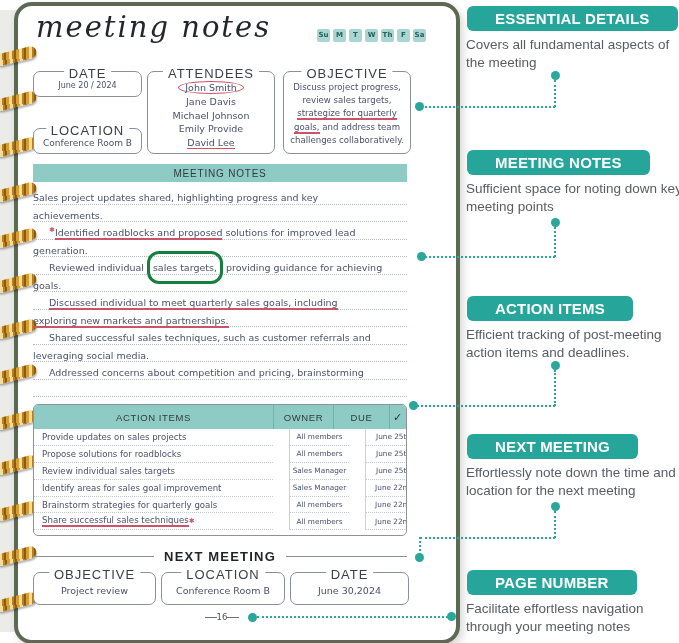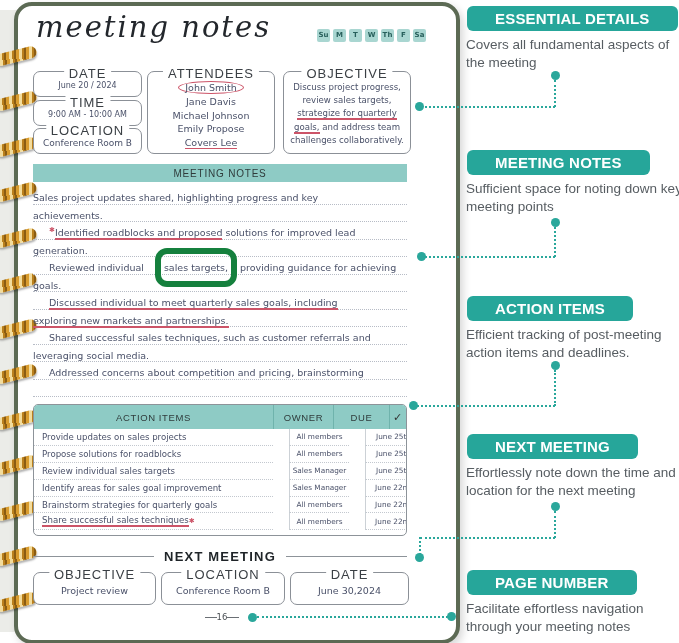--- a/index.html
+++ b/index.html
@@ -31,21 +31,21 @@
   .b-date{left:33px;top:71px;width:107px;height:24px;font-size:8px;}
   .b-time{left:33px;top:100px;width:107px;height:24px;font-size:8px;}
   .b-loc {left:33px;top:128px;width:107px;height:24px;font-size:9px;}
   .b-att {left:147px;top:71px;width:126px;height:81px;}
   .b-obj {left:283px;top:71px;width:126px;height:81px;}
   .att-list{padding-top:9px;text-align:center;font-size:9.5px;line-height:13.8px;}
   .circled{border:1.5px solid #cc5468;border-radius:50%;padding:0 6px;display:inline-block;line-height:11px;}
   .underlined{border-bottom:1.5px solid #cc5468;}
   .obj-text{padding:9px 5px 0;text-align:center;font-size:8.6px;line-height:13.2px;}
   .u-red{border-bottom:2px solid #cc5468;}
-  .o-yellow{border:6px solid #15803d;border-radius:12px;padding:8px 3px;margin-left:8px;}
+  .o-yellow{border:3px solid #15803d;border-radius:12px;padding:8px 3px;}
   .star{color:#cc5468;font-size:7px;vertical-align:super;}
   .red-mark{color:#cc5468;font-size:7px;}
 
   .sec-bar{position:absolute;left:33px;top:164px;width:374px;height:18px;background:#8ecbc5;
            display:flex;align-items:center;justify-content:center;font-size:10px;letter-spacing:.8px;
            color:#2f3b3b;font-family:"Liberation Sans",sans-serif;}
   .notes{position:absolute;left:33px;top:187px;width:374px;font-size:9.5px;}
   .note-line{height:16.5px;line-height:16px;border-bottom:1px dotted #b7bcc6;white-space:nowrap;overflow:visible;}
   .note-line.indent{text-indent:16px;}
 
@@ -122,38 +122,34 @@
       <span class="wd">W</span>
       <span class="wd">Th</span>
       <span class="wd">F</span>
       <span class="wd">Sa</span>
     </div>
 
   <div class="fbox b-date">
     <span class="flabel">DATE</span>
     <span class="fval hw">June 20 / 2024</span>
   </div>
-  <div class="fbox b-time">
-    <span class="flabel">TIME</span>
-    <span class="fval hw">9:00 AM - 10:00 AM</span>
-  </div>
   <div class="fbox b-loc">
     <span class="flabel">LOCATION</span>
     <span class="fval hw">Conference Room B</span>
   </div>
 
   <div class="fbox b-att">
     <span class="flabel">ATTENDEES</span>
     <div class="att-list hw">
 
     <div><span class="circled">John Smith</span></div>
         <div><span>Jane Davis</span></div>
         <div><span>Michael Johnson</span></div>
-        <div><span>Emily Propose</span></div>
-        <div><span class="underlined">Covers Lee</span></div>
+        <div><span>Emily Provide</span></div>
+        <div><span class="underlined">David Lee</span></div>
       </div>
   </div>
 
   <div class="fbox b-obj">
     <span class="flabel">OBJECTIVE</span>
     <div class="obj-text hw"><span>Discuss project progress, review sales targets, </span><span class="u-red">strategize for quarterly goals,</span><span> and address team challenges collaboratively.</span></div>
   </div>
 
   <div class="sec-bar">MEETING NOTES</div>
   <div class="notes hw">

